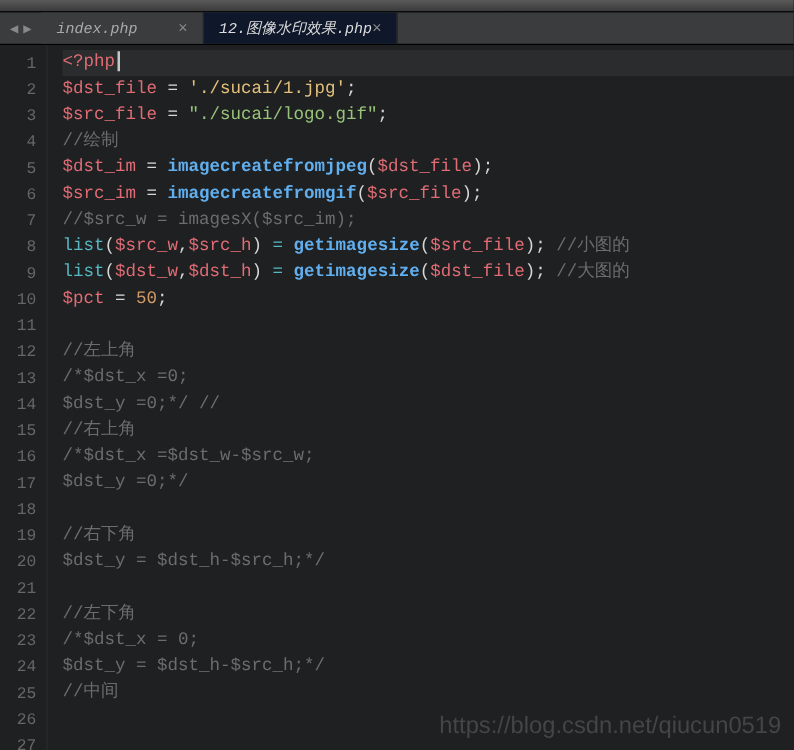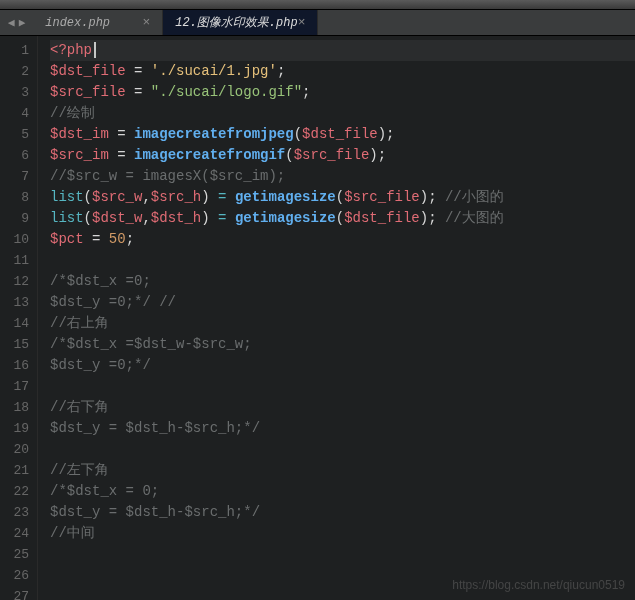--- a/index.html
+++ b/index.html
@@ -102,21 +102,21 @@
   height: 16px;
   background: #c5c8c6;
   vertical-align: middle;
   margin-left: 2px;
 }
 .watermark {
   position: absolute;
   bottom: 8px;
   right: 10px;
   color: #555;
-  font-size: 12px;
+  font-size: 19px;
   font-family: Arial, sans-serif;
   opacity: 0.7;
 }
 </style>
 </head>
 <body>
 
 <div class="top-bar"></div>
 
 <div class="titlebar">
@@ -171,20 +171,21 @@
     <div class="line"><span class="var">$dst_file</span><span class="white"> = </span><span class="str-y">'./sucai/1.jpg'</span><span class="white">;</span></div>
     <div class="line"><span class="var">$src_file</span><span class="white"> = </span><span class="str-g">"./sucai/logo.gif"</span><span class="white">;</span></div>
     <div class="line"><span class="comment">//绘制</span></div>
     <div class="line"><span class="var">$dst_im</span><span class="white"> = </span><span class="func">imagecreatefromjpeg</span><span class="white">(</span><span class="var">$dst_file</span><span class="white">);</span></div>
     <div class="line"><span class="var">$src_im</span><span class="white"> = </span><span class="func">imagecreatefromgif</span><span class="white">(</span><span class="var">$src_file</span><span class="white">);</span></div>
     <div class="line"><span class="comment">//$src_w = imagesX($src_im);</span></div>
     <div class="line"><span class="kw">list</span><span class="white">(</span><span class="var">$src_w</span><span class="white">,</span><span class="var">$src_h</span><span class="white">) </span><span class="op">= </span><span class="func">getimagesize</span><span class="white">(</span><span class="var">$src_file</span><span class="white">); </span><span class="comment">//小图的</span></div>
     <div class="line"><span class="kw">list</span><span class="white">(</span><span class="var">$dst_w</span><span class="white">,</span><span class="var">$dst_h</span><span class="white">) </span><span class="op">= </span><span class="func">getimagesize</span><span class="white">(</span><span class="var">$dst_file</span><span class="white">); </span><span class="comment">//大图的</span></div>
     <div class="line"><span class="var">$pct</span><span class="white"> = </span><span class="num">50</span><span class="white">;</span></div>
     <div class="line"><span></span></div>
+    <div class="line"><span class="comment">//左上角</span></div>
     <div class="line"><span class="comment">/*$dst_x =0;</span></div>
     <div class="line"><span class="comment">$dst_y =0;*/ //</span></div>
     <div class="line"><span class="comment">//右上角</span></div>
     <div class="line"><span class="comment">/*$dst_x =$dst_w-$src_w;</span></div>
     <div class="line"><span class="comment">$dst_y =0;*/</span></div>
     <div class="line"><span></span></div>
     <div class="line"><span class="comment">//右下角</span></div>
     <div class="line"><span class="comment">$dst_y = $dst_h-$src_h;*/</span></div>
     <div class="line"><span></span></div>
     <div class="line"><span class="comment">//左下角</span></div>

